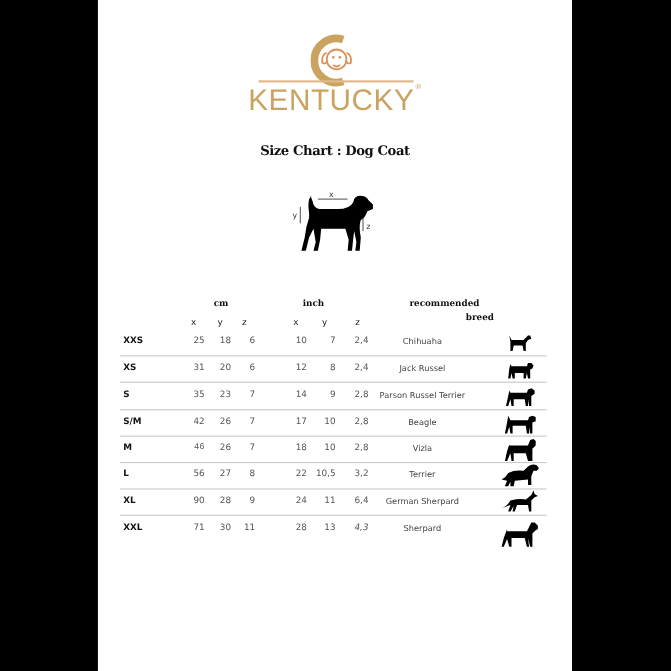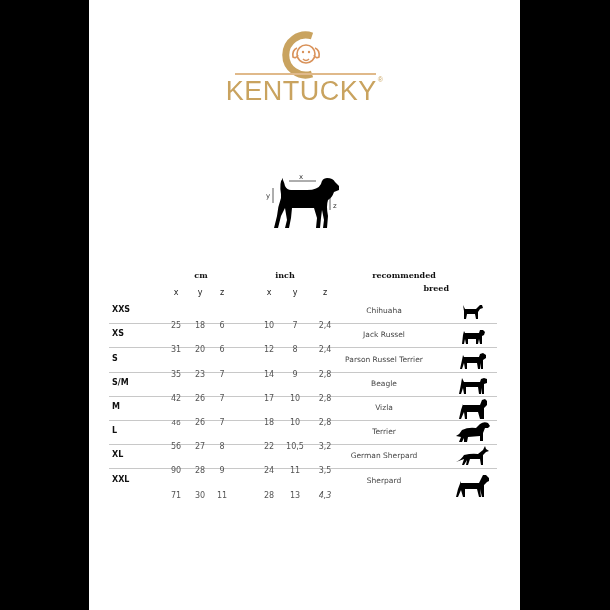--- a/index.html
+++ b/index.html
@@ -11,21 +11,21 @@
   .logo-rule { position:absolute; left:146px; width:141px; top:45px; height:2px; background:#e0b98a; }
   .reg { font-size:7px; vertical-align:top; margin-left:1px; }
   .title { position:absolute; left:0; width:431px; top:130px; text-align:center; font-family:"DejaVu Serif", serif; font-weight:bold; font-size:12px; color:#111; letter-spacing:-0.4px; }
   .diagram { position:absolute; left:172px; top:168px; width:90px; height:70px; }
   .hdr { position:absolute; font-family:"DejaVu Serif", serif; font-weight:bold; font-size:8px; color:#111; text-align:center; }
   .sub { position:absolute; font-family:"DejaVu Sans", sans-serif; font-size:8px; color:#222; text-align:center; width:14px; }
   .row { position:absolute; left:20px; width:388px; height:24px; }
   .row.divided { border-bottom:1px solid #c8c8c8; }
   .row span { position:absolute; top:6px; font-size:8px; color:#555; }
   .row .size { left:3px; font-weight:bold; color:#111; font-size:8px; }
-  .row .c { width:20px; text-align:center;margin-top:16px; }
+  .row .c { width:20px; text-align:right; }
   .row .breed { width:110px; text-align:center; left:220px; color:#444; font-size:7.5px; top:7px; }
   .row .dog { position:absolute; left:344px; top:0; width:40px; height:24px; }
 </style>
 </head>
 <body>
 
 <div class="page">
 
   <div class="logo">
     <svg class="logo-c" viewBox="0 0 40 50">
@@ -38,20 +38,21 @@
       </g>
       <circle cx="21" cy="22" r="1.2" fill="#d9925a"></circle>
       <circle cx="27" cy="22" r="1.2" fill="#d9925a"></circle>
     </svg>
     <div class="logo-rule"></div>
     <div class="logo-word">
       <span>KENTUCKY</span><span class="reg">®</span>
     </div>
   </div>
 
+  <div class="title">Size Chart : Dog Coat</div>
 
   <svg class="diagram" viewBox="0 0 90 70">
     <g>
       <path fill="#000" d="M22 10 q-4 4 -2 16 l0 4 q-3 8 -4 18 l-3 12 l4 0 l3 -12 l4 -8 l2 12 l-2 8 l4 0 l2 -10 l1 -10 l22 0 l3 10 l-1 10 l4 0 l1 -10 l1 -8 l2 10 l-1 8 l4 0 l1 -12 q-2 -10 0 -16 q4 -2 6 -8 l5 -2 l0 -4 l-4 -4 q-2 -4 -8 -4 q-5 0 -6 6 q-3 6 -14 6 l-16 0 q-4 0 -6 -4 q-1 -4 -2 -6 q0 -2 -1 -2 z"></path>
     </g>
     <line x1="28" y1="13" x2="55" y2="13" stroke="#333" stroke-width="0.8"></line>
     <text x="38" y="11" font-size="7" fill="#333" font-family="DejaVu Sans, sans-serif">x</text>
     <line x1="12" y1="20" x2="12" y2="35" stroke="#333" stroke-width="0.8"></line>
     <text x="5" y="30" font-size="7" fill="#333" font-family="DejaVu Sans, sans-serif">y</text>
     <line x1="69" y1="30" x2="69" y2="42" stroke="#333" stroke-width="0.8"></line>
@@ -154,21 +155,21 @@
       </svg>
   </div>
 
   <div class="row divided" style="top:444px;">
     <span class="size">XL</span>
     <span class="c" style="left:57px;">90</span>
     <span class="c" style="left:81px;">28</span>
     <span class="c" style="left:103px;">9</span>
     <span class="c" style="left:150px;">24</span>
     <span class="c" style="left:176px;">11</span>
-    <span class="c" style="left:206px;">3,5</span>
+    <span class="c" style="left:206px;">6,4</span>
     <span class="breed">German Sherpard</span>
     <svg class="dog" viewBox="0 0 40 24">
         <path fill="#000" d="M3 18 q5 -2 8 -7 q8 -2 14 -1 l5 -4 l2 -4 l1 3 l3 2 l-3 1 l-3 3 l0 10 l-2 0 l-1 -6 l-10 0 l-2 6 l-2 0 l1 -5 l-3 5 l-2 0 l2 -6 z"></path>
       </svg>
   </div>
 
   <div class="row" style="top:469px;">
     <span class="size">XXL</span>
     <span class="c" style="left:57px;">71</span>
     <span class="c" style="left:81px;">30</span>

